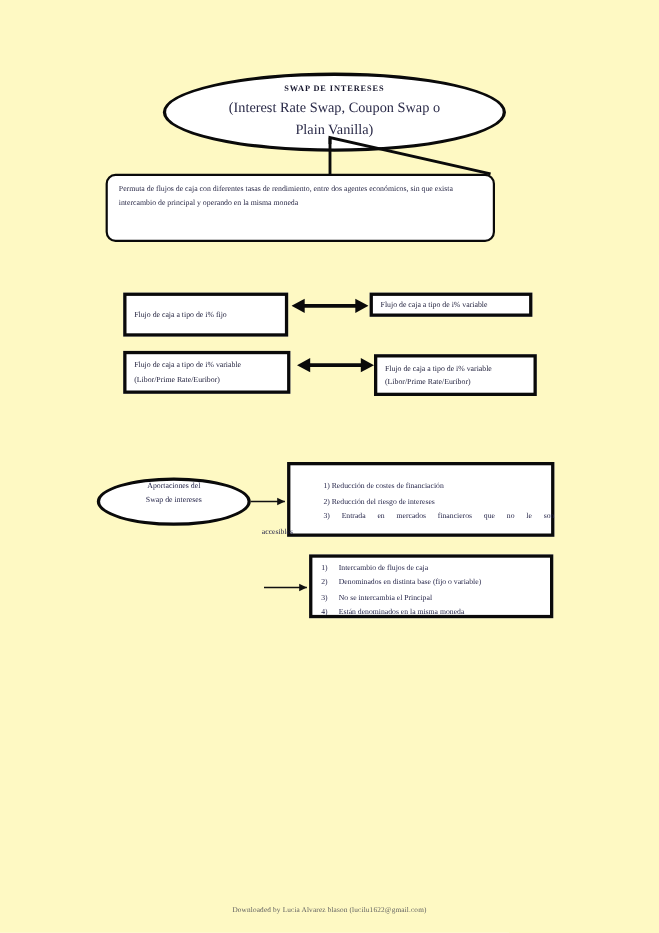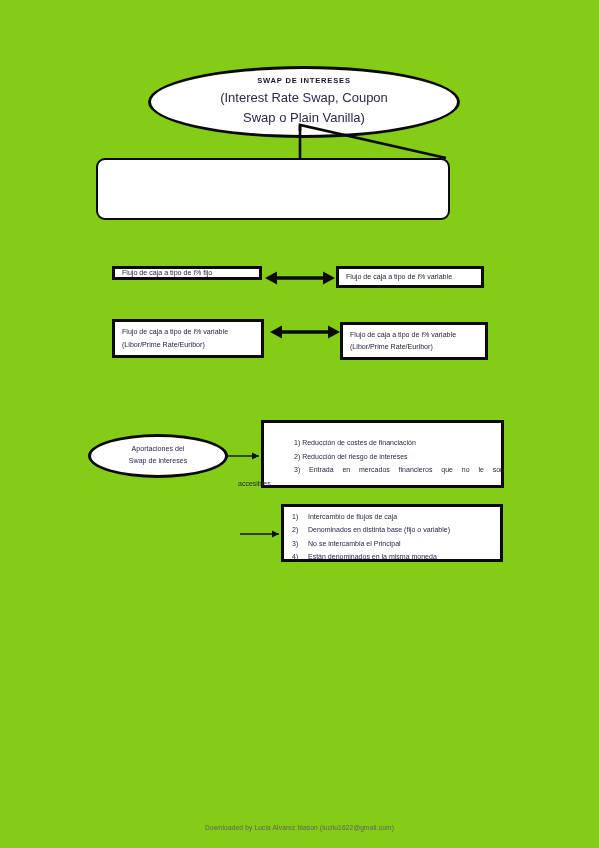--- a/index.html
+++ b/index.html
@@ -12,21 +12,22 @@
     height: 848px;
     position: relative;
     font-family: "Liberation Sans", sans-serif;
     color: #1a1a2e;
     overflow: hidden;
   }
 
   .page {
     position: absolute;
     inset: 0;
-    background: #84cc16;
+    background: #fef9c3;
+    font-family: Liberation Serif, serif;
   }
 
   
   .node { position: absolute; box-sizing: border-box; }
 
   
   .ellipse-header {
     left: 148px;
     top: 66px;
     width: 312px;
@@ -96,21 +97,21 @@
     align-items: center;
   }
   .box .box-inner {
     padding: 0 7px;
     font-size: 7.1px;
     line-height: 1.7;
     color: #23233f;
     width: 100%;
   }
 
-  .box-fijo      { left: 112px; top: 266px; width: 150px; height: 14px; }
+  .box-fijo      { left: 112px; top: 266px; width: 150px; height: 40px; }
   .box-variable  { left: 336px; top: 266px; width: 148px; height: 22px; }
   .box-varlibor-l{ left: 112px; top: 319px; width: 152px; height: 39px; }
   .box-varlibor-r{ left: 340px; top: 322px; width: 148px; height: 38px; }
 
   
   .darrow {
     position: absolute;
     height: 14px;
     z-index: 2;
   }
@@ -118,21 +119,20 @@
 
   
   .ellipse-sm {
     position: absolute;
     border: 3px solid #0a0a0a;
     border-radius: 50% / 50%;
     background: #ffffff;
     display: flex;
     flex-direction: column;
     align-items: center;
-    justify-content: center;
     text-align: center;
     box-sizing: border-box;
     z-index: 3;
   }
   .ellipse-sm span {
     font-size: 7.1px;
     line-height: 1.65;
     color: #26264a;
     display: block;
   }
@@ -209,20 +209,21 @@
 <body>
 
 <div class="page">
 
   <div class="node ellipse-header">
     <div class="title">SWAP DE INTERESES</div>
     <div class="subtitle">(Interest Rate Swap, Coupon Swap o Plain Vanilla)</div>
   </div>
 
   <div class="callout"></div>
+  <div class="callout-text">Permuta de flujos de caja con diferentes tasas de rendimiento, entre dos agentes económicos, sin que exista intercambio de principal y operando en la misma moneda</div>
 
   <svg class="tail-svg" viewBox="0 0 599 848">
 
     <polyline points="300,160 300,125 446,158" fill="none" stroke="#0a0a0a" stroke-width="2.6" stroke-linejoin="miter"></polyline>
 
     <line x1="300" y1="125" x2="300" y2="131" stroke="#0a0a0a" stroke-width="2.6"></line>
 
     <line x1="228" y1="456" x2="259" y2="456" stroke="#111111" stroke-width="1.4"></line>
     <polygon points="259,456 252,452.6 252,459.4" fill="#111111"></polygon>
 

